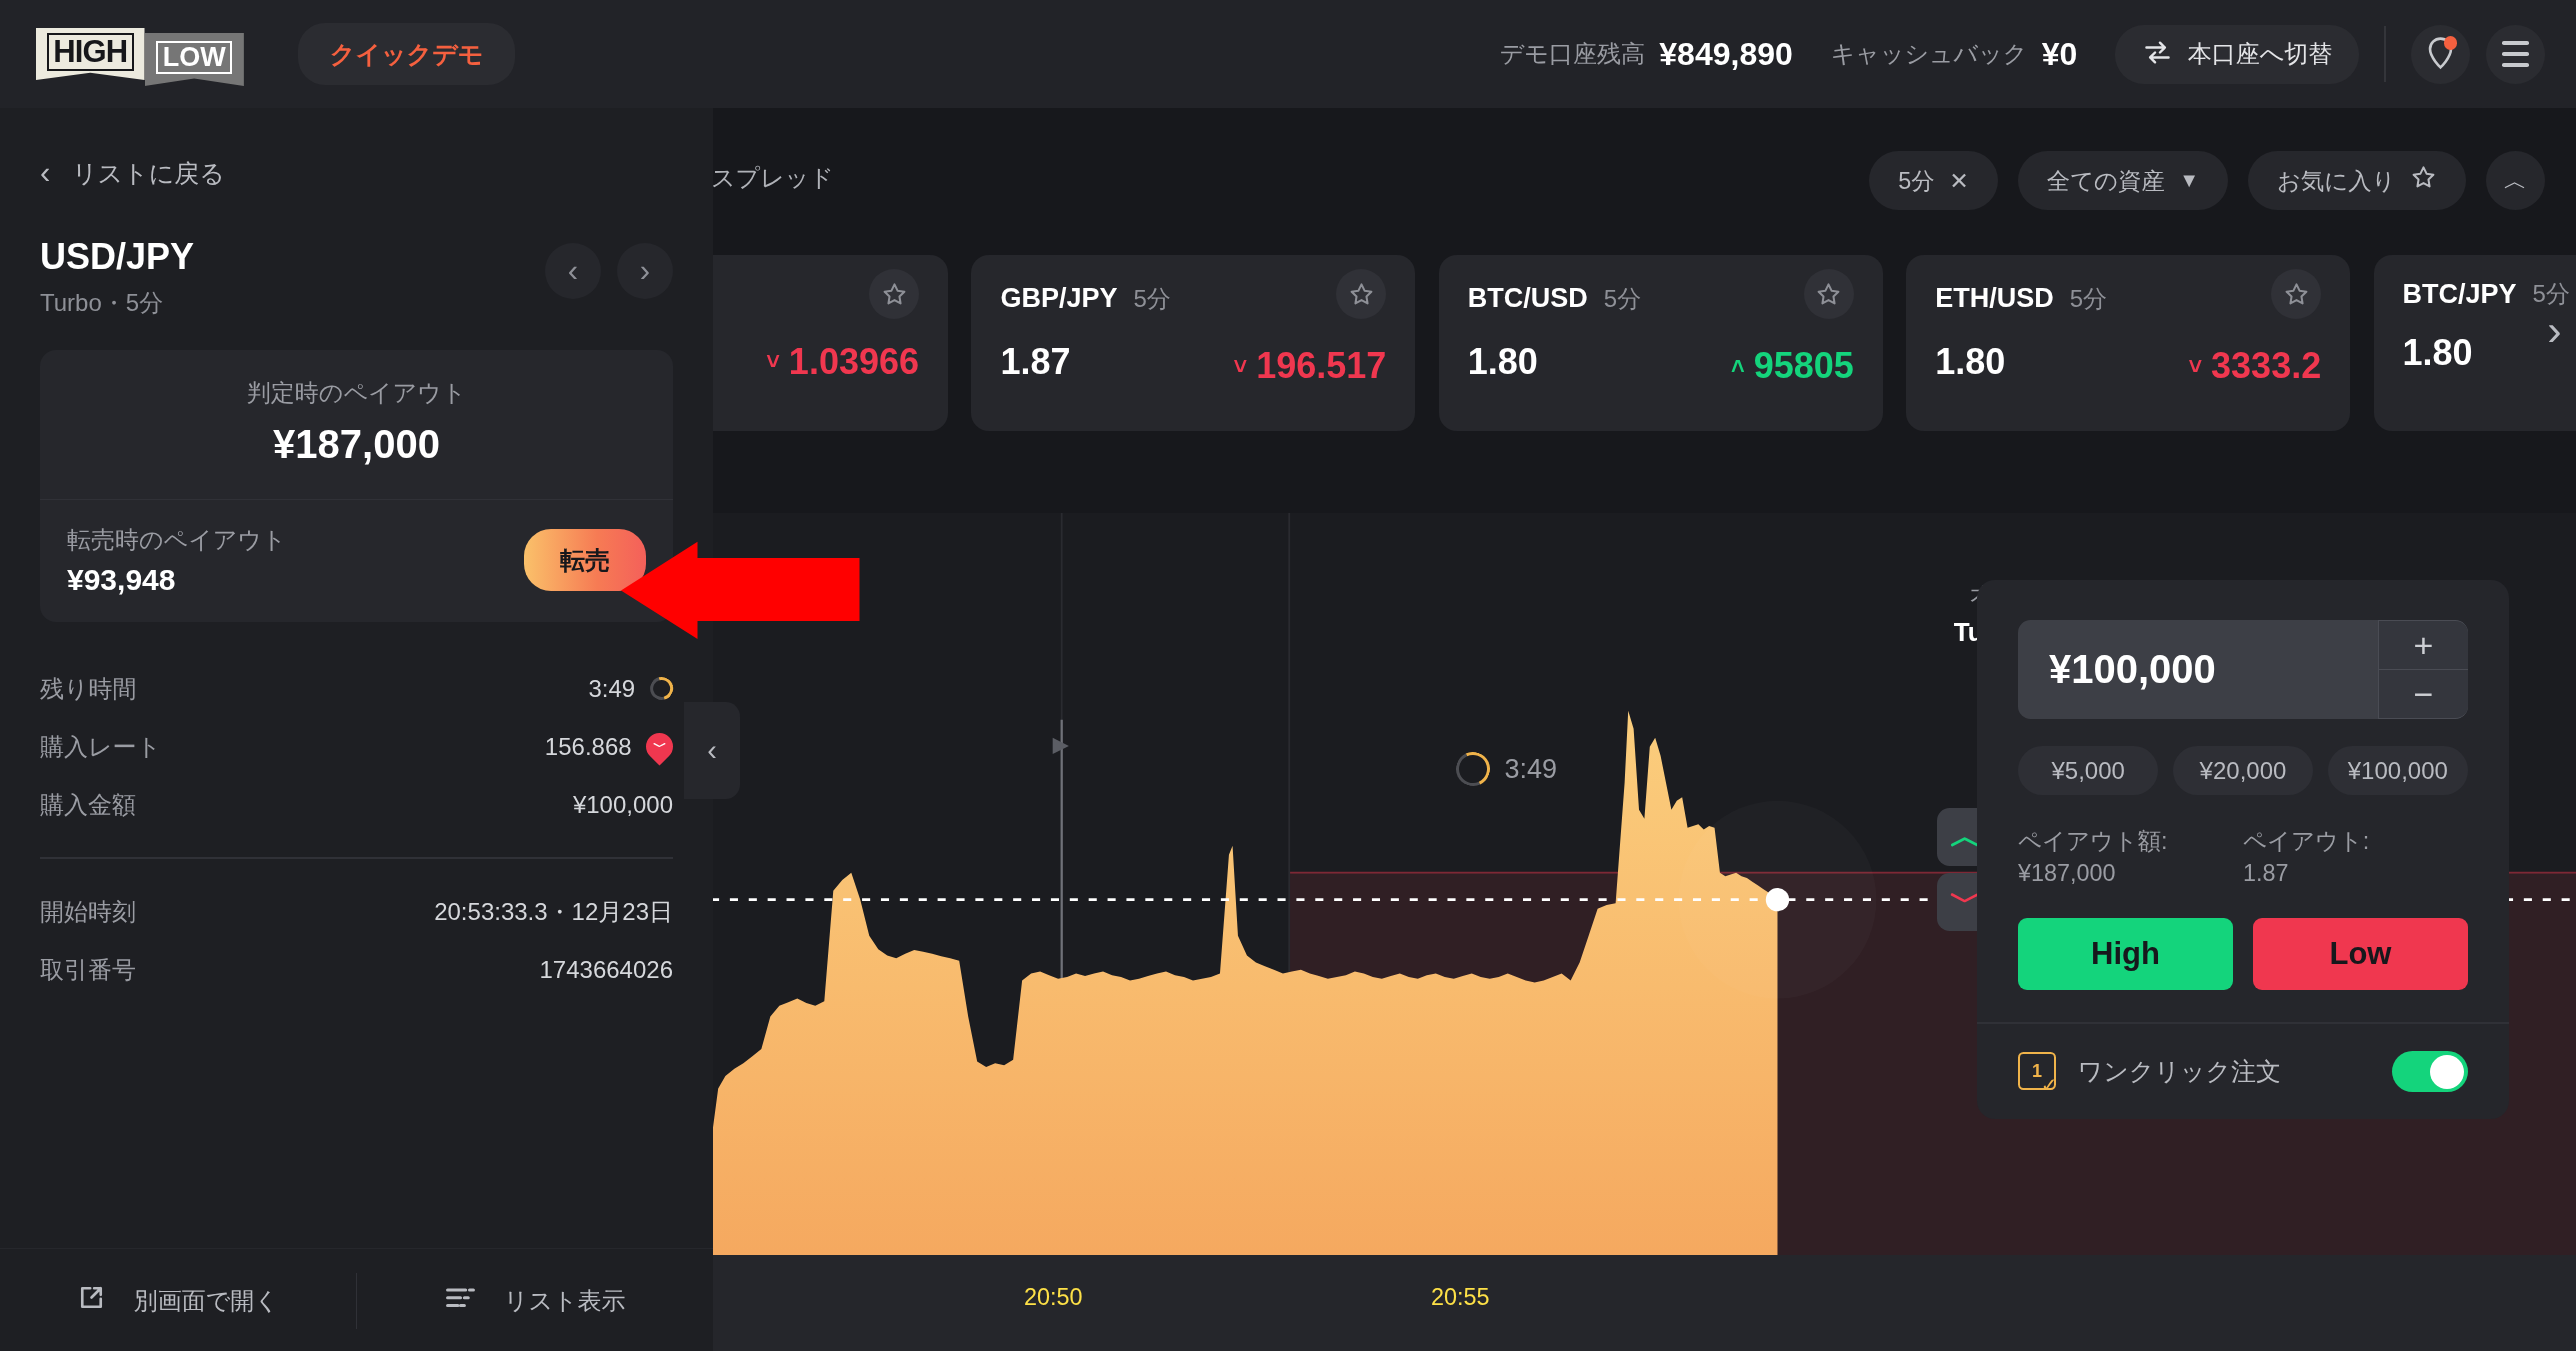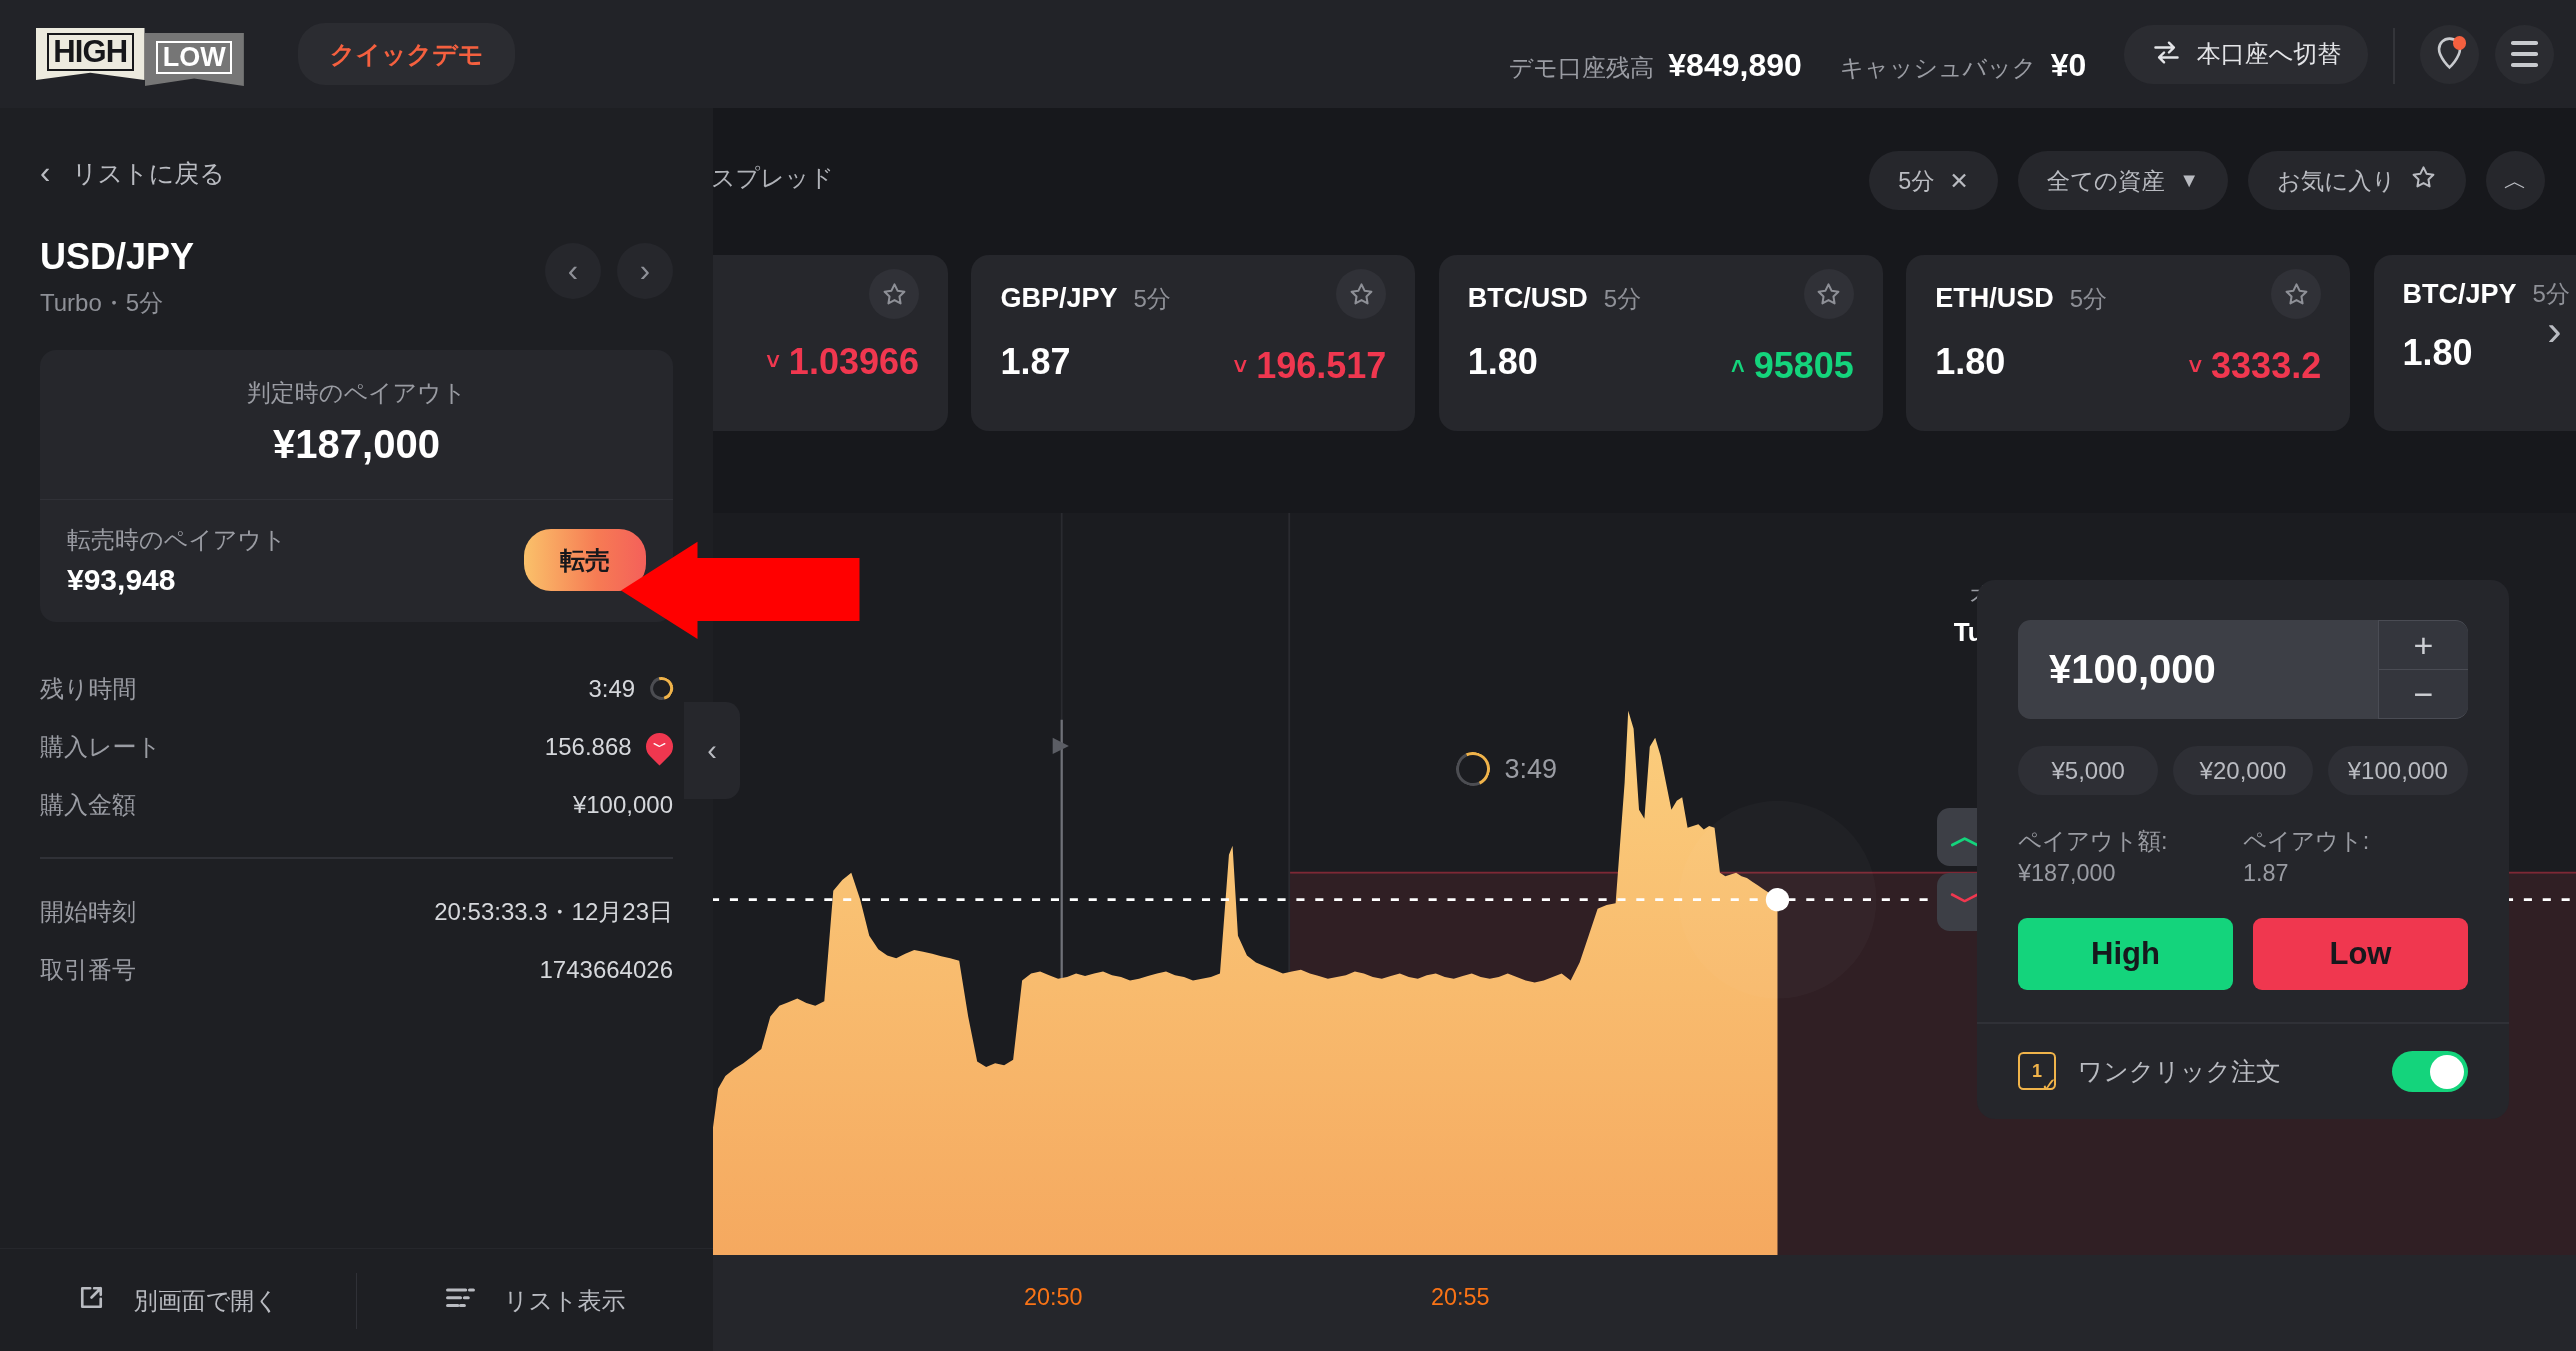--- a/index.html
+++ b/index.html
@@ -35,21 +35,21 @@
   }
   .logo-low span { border: 2.7px solid #ffffff; padding: 0.9px 4.5px 1.8px 4.5px; display:inline-block; }
   .logo-high span { border: 2.7px solid #16171a; padding: 0.9px 4.5px 1.8px 4.5px; display:inline-block; }
 
   #quick-demo {
     margin-left: 54px;
     background: #2b2c31; color: #f5603f; font-size: 25px; font-weight: bold;
     border-radius: 27px; padding: 14.4px 32px; border: none; cursor: pointer;
     font-family: inherit;
   }
-  .hdr-right { margin-left: auto; display: flex; align-items: flex-end; padding-right: 22px; }
+  .hdr-right { margin-left: auto; display: flex; align-items: center; padding-right: 31px; }
   .bal-label { color: #9a9ca3; font-size: 24px; margin-right: 14.4px; }
   .bal-value { color: #ffffff; font-size: 32px; font-weight: bold; margin-right: 38px; }
   #switch-acct {
     background: #2b2c31; border-radius: 29px; padding: 13.5px 27px;
     display: flex; align-items: center; gap: 14.4px; cursor: pointer; border: none;
     font-family: inherit;
   }
   #switch-acct .lbl { color: #e4e5e8; font-size: 24px; }
   .hdr-divider { width: 1.8px; height: 56px; background: #34353a; margin: 0 25px; }
   .circ-btn {
@@ -134,21 +134,21 @@
   .dir-btn {
     position: absolute; width: 58px; height: 58px; border-radius: 12.6px;
     background: #3d3f46; display: flex; align-items: center; justify-content: center;
     cursor: pointer; font-size: 32px; font-weight: bold;
   }
   #dir-up { right: 581px; top: 295px; color: #14d47c; }
   #dir-down { right: 581px; top: 360px; color: #f0374f; }
 
   
   #x-axis { position: absolute; left: 711px; bottom: 0; width: 1865px; height: 97px; background: #25262b; }
-  .x-tick { position: absolute; color: #f97316; font-size: 23.4px; top: 29px; }
+  .x-tick { position: absolute; color: #fde047; font-size: 23.4px; top: 29px; }
 
   
   #left-panel {
     position: absolute; left: 0; top: 108px; width: 713px; height: 1244px;
     background: #1e1f23; z-index: 20;
     display: flex; flex-direction: column;
   }
   #back-link {
     display: flex; align-items: center; gap: 21.6px;
     padding: 47px 0 0 40px; color: #b9bbc1; font-size: 25px; cursor: pointer;

